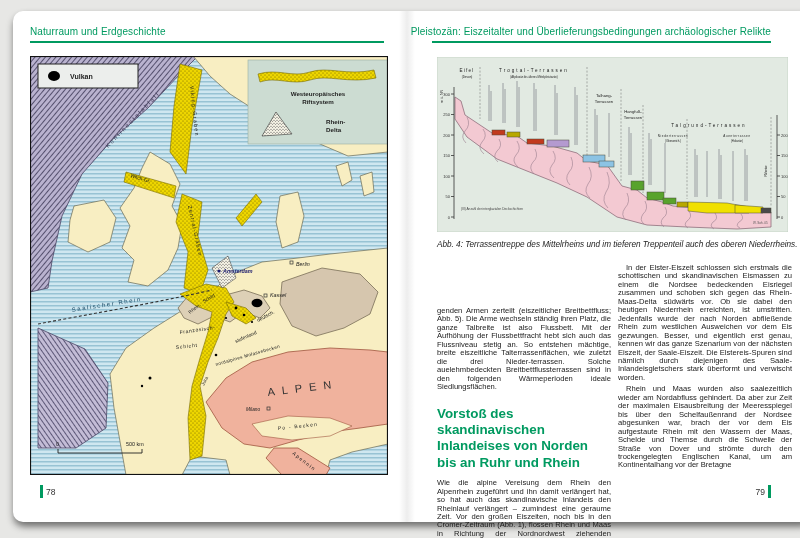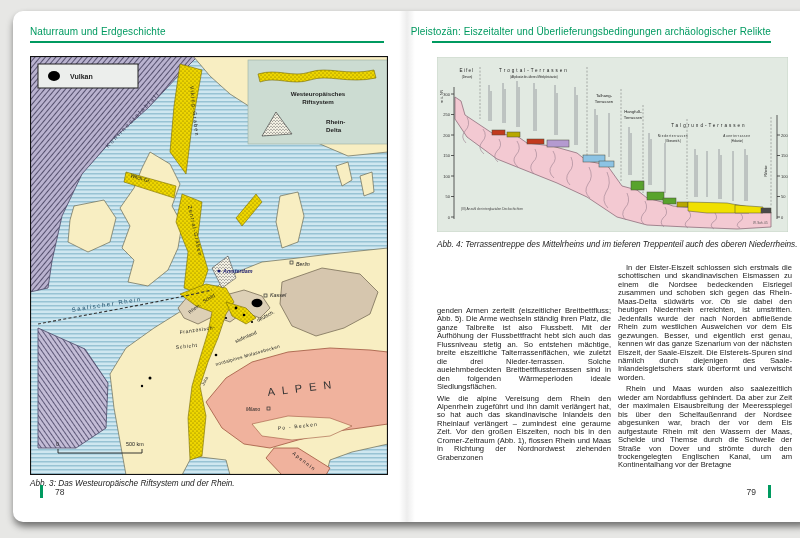--- a/index.html
+++ b/index.html
@@ -50,21 +50,21 @@
   .col2{left:218px;}
   .col p{margin:0;}
   .col p.indent{text-indent:8px;}
   .col p + p{margin-top:3px;}
   .sect-heading{
     color:var(--green);font-weight:bold;font-size:13.4px;line-height:16.4px;
     margin:14px 0 8px 0;text-align:left;
   }
   .pagenum{
     position:absolute;bottom:24px;font-size:8.5px;color:#333;
-    display:flex;align-items:center;gap:12px;
+    display:flex;align-items:center;gap:3px;
   }
   .page.left .pagenum{left:27px;}
   .page.right .pagenum{right:16px;}
   .pagenum .bar{width:3px;height:13px;background:var(--green);}
 
   :root{--green:#009a60;}
   svg text{font-family:"Liberation Sans","DejaVu Sans",sans-serif;}
 </style>
 </head>
 <body>
@@ -212,21 +212,20 @@
           <text x="288" y="48" font-size="6.2" font-weight="bold" text-anchor="middle" fill="#222">Riftsystem</text>
           <path d="M246,56 L262,78 L232,80 Z" fill="url(#stipple)" stroke="#333" stroke-width="0.6"></path>
           <text x="296" y="68" font-size="6.2" font-weight="bold" fill="#222">Rhein-</text>
           <text x="296" y="76" font-size="6.2" font-weight="bold" fill="#222">Delta</text>
         </g>
 
         <rect x="0.5" y="0.5" width="357" height="418" fill="none" stroke="#111" stroke-width="1.2"></rect>
       </svg>
     </div>
 
-    <div class="fig-caption">Abb. 3:  Das Westeuropäische Riftsystem und der Rhein.</div>
 
     <div class="pagenum">
       <span class="bar"></span>
       <span>78</span>
     </div>
   </div>
 
   <div class="page right">
     <div class="running-head">Pleistozän: Eiszeitalter und Überlieferungsbedingungen archäologischer Relikte</div>
     <div class="head-rule"></div>
@@ -369,20 +368,21 @@
           <text x="24" y="153" font-size="3.2" fill="#444">(III)   Anzahl der interglazialen Deckschichten</text>
           <text x="316" y="167" font-size="3" fill="#555">W. Soh. 05</text>
         </g>
       </svg>
     </div>
 
     <div class="fig-caption">Abb. 4:  Terrassentreppe des Mittelrheins und im tieferen Treppenteil auch des oberen Niederrheins.</div>
 
     <div class="col col1">
       <p>genden Armen zerteilt (eiszeitlicher Breitbettfluss; Abb. 5). Die Arme wechseln ständig ihren Platz, die ganze Talbreite ist also Flussbett. Mit der Aufhöhung der Flussbettfracht hebt sich auch das Flussniveau stetig an. So entstehen mächtige, breite eiszeitliche Talterrassenflächen, wie zuletzt die drei Nieder-terrassen. Solche auelehmbedeckten Breitbettflussterrassen sind in den folgenden Wärmeperioden ideale Siedlungsflächen.</p>
+      <h2 class="sect-heading">Vorstoß des skandinavischen Inlandeises von Norden bis an Ruhr und Rhein</h2>
       <p>Wie die alpine Vereisung dem Rhein den Alpenrhein zugeführt und ihn damit verlängert hat, so hat auch das skandinavische Inlandeis den Rheinlauf verlängert – zumindest eine geraume Zeit. Vor den großen Eiszeiten, noch bis in den Cromer-Zeitraum (Abb. 1), flossen Rhein und Maas in Richtung der Nordnordwest ziehenden Grabenzonen</p>
     </div>
 
     <div class="col col2">
       <p class="indent">In der Elster-Eiszeit schlossen sich erstmals die schottischen und skandinavischen Eismassen zu einem die Nordsee bedeckenden Eisriegel zusammen und schoben sich gegen das Rhein-Maas-Delta südwärts vor. Ob sie dabei den heutigen Niederrhein erreichten, ist umstritten. Jedenfalls wurde der nach Norden abfließende Rhein zum westlichen Ausweichen vor dem Eis gezwungen. Besser, und eigentlich erst genau, kennen wir das ganze Szenarium von der nächsten Eiszeit, der Saale-Eiszeit. Die Elstereis-Spuren sind nämlich durch diejenigen des Saale-Inlandeisgletschers stark überformt und verwischt worden.</p>
       <p class="indent">Rhein und Maas wurden also saalezeitlich wieder am Nordabfluss gehindert. Da aber zur Zeit der maximalen Eisausbreitung der Meeresspiegel bis über den Schelfaußenrand der Nordsee abgesunken war, brach der vor dem Eis aufgestaute Rhein mit den Wassern der Maas, Schelde und Themse durch die Schwelle der Straße von Dover und strömte durch den trockengelegten Englischen Kanal, um am Kontinentalhang vor der Bretagne</p>
     </div>
 
     <div class="pagenum">
       <span>79</span>

